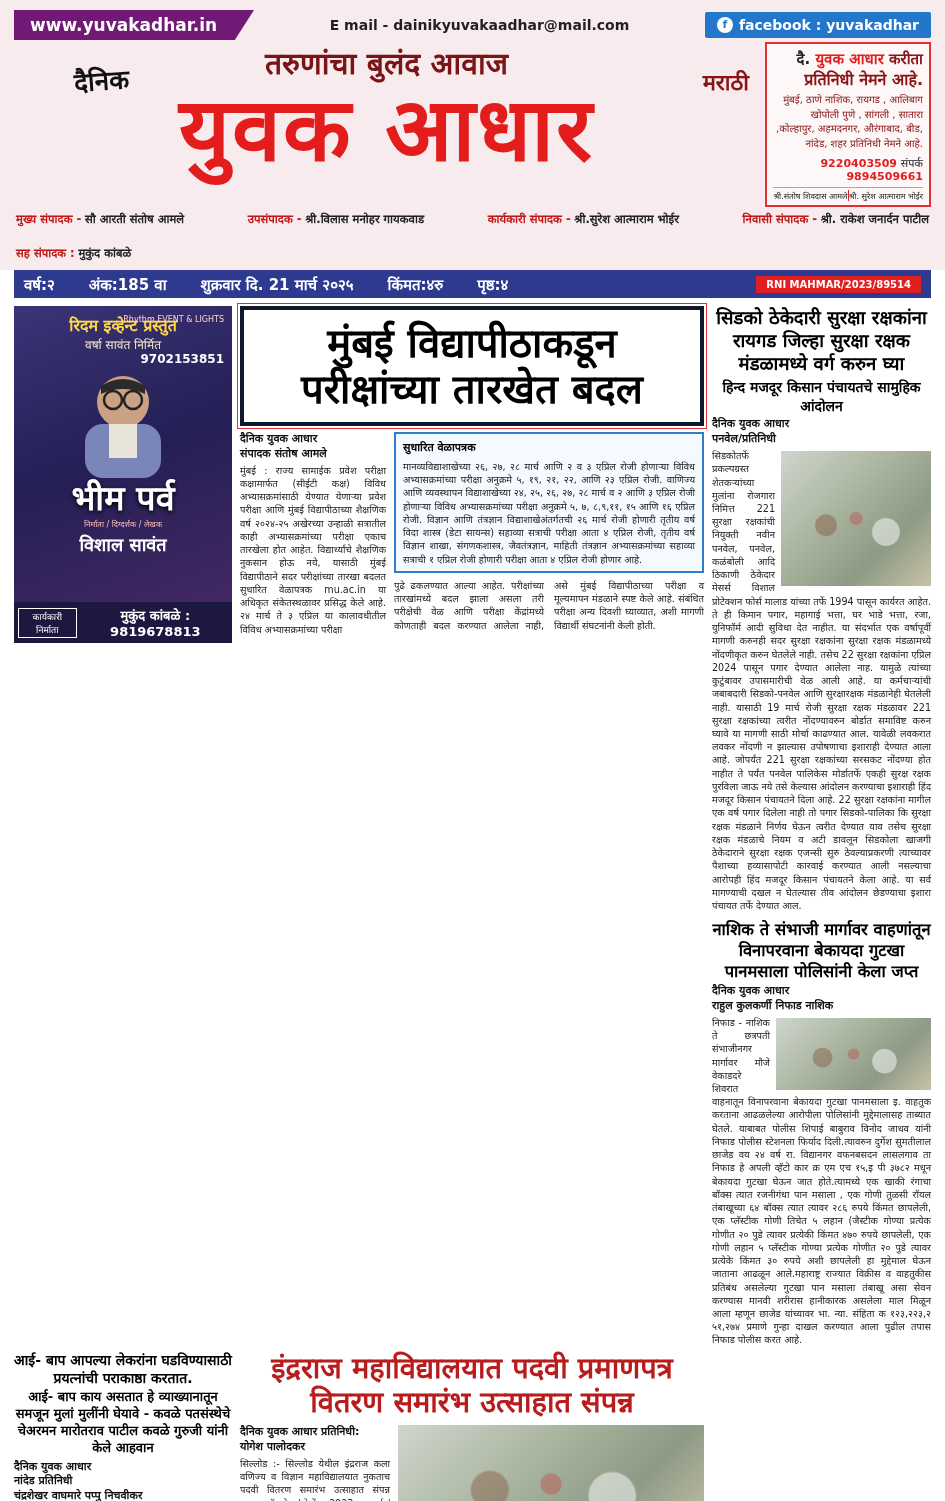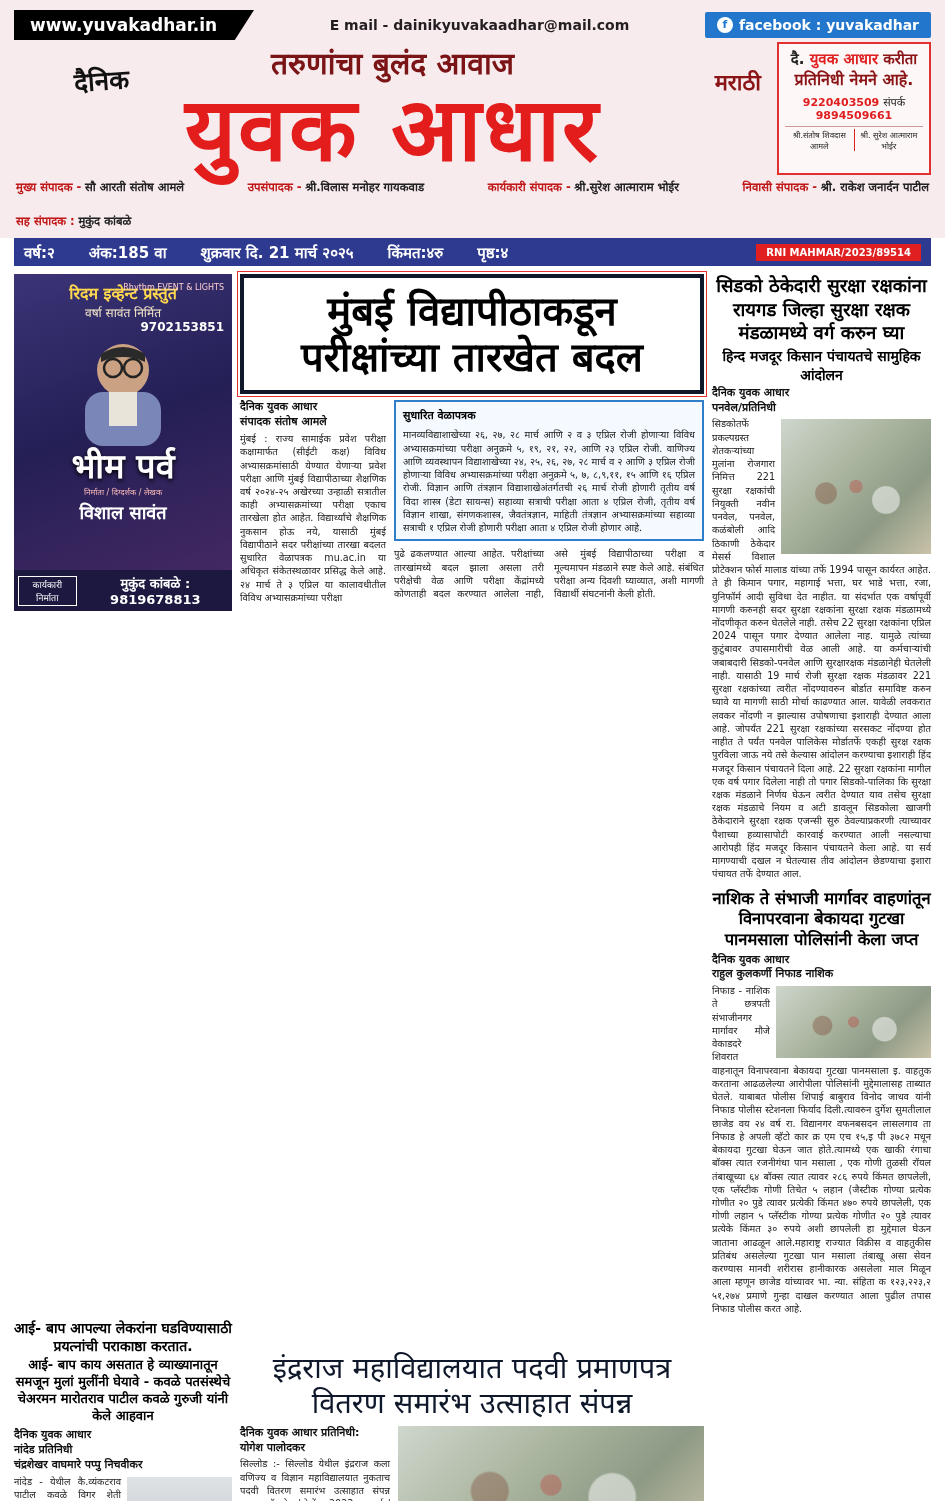--- a/index.html
+++ b/index.html
@@ -3,32 +3,32 @@
 <meta charset="utf-8">
 <style>
   * { margin:0; padding:0; box-sizing:border-box; }
   body { font-family:"DejaVu Sans", sans-serif; background:#888; }
   .page { width:945px; height:1501px; margin:0 auto; background:#fff; position:relative; overflow:hidden; }
   .inner { padding:0 14px; }
 
   
   .head-zone { background:#f8ebee; padding:10px 14px 4px 14px; }
   .topbar { display:flex; align-items:center; justify-content:space-between; }
-  .site-ribbon { background:#000000; color:#fff; font-weight:bold; font-size:17px; padding:5px 30px 5px 16px; clip-path:polygon(0 0,100% 0,92% 100%,0 100%); min-width:240px; }
+  .site-ribbon { background:#701a75; color:#fff; font-weight:bold; font-size:17px; padding:5px 30px 5px 16px; clip-path:polygon(0 0,100% 0,92% 100%,0 100%); min-width:240px; }
   .email { color:#231f20; font-weight:bold; font-size:14px; }
   .fb-box { background:#2277cc; color:#fff; font-weight:bold; font-size:14px; padding:5px 12px; display:flex; align-items:center; gap:6px; border-radius:2px; }
   .fb-icon { display:inline-block; width:16px; height:16px; border-radius:50%; background:#fff; color:#2277cc; text-align:center; line-height:16px; font-size:11px; font-weight:bold; }
   .masthead { display:flex; margin-top:2px; }
   .mast-left { flex:1; position:relative; }
   .tagline-row { display:flex; justify-content:center; align-items:flex-end; gap:40px; }
   .dainik { font-size:26px; font-weight:bold; color:#111; transform:rotate(-4deg); position:absolute; left:60px; top:20px; }
   .tagline { font-size:30px; font-weight:bold; color:#7a1416; }
   .marathi { font-size:22px; font-weight:bold; color:#8a1416; position:absolute; right:10px; top:24px; }
   .big-title { font-size:88px; line-height:1.05; font-weight:800; color:#e31c1c; text-align:center; letter-spacing:2px; font-family:"DejaVu Serif", serif; }
-  .rep-box { width:154px; border:2px solid #e03030; background:#fdf7f7; padding:4px 6px; text-align:center; margin-left:6px; }
+  .rep-box { width:166px; border:2px solid #e03030; background:#fdf7f7; padding:4px 6px; text-align:right; margin-left:6px; }
   .rep-l1 { font-size:15px; font-weight:bold; color:#222; }
   .rep-l1 .red { color:#e02020; }
   .rep-l2 { font-size:16px; font-weight:bold; color:#8a1416; }
   .rep-cities { font-size:10px; color:#8a1416; margin-top:3px; line-height:1.45; }
   .rep-phones { font-size:11px; margin-top:4px; color:#e02020; font-weight:bold; }
   .rep-phones .mid { color:#222; font-weight:normal; }
   .rep-names { display:flex; border-top:1px solid #c99; margin-top:4px; padding-top:2px; }
   .rep-names span { flex:1; font-size:8px; font-weight:normal; color:#222; }
   .rep-names span:first-child { border-right:1px solid #e02020; }
 
@@ -68,21 +68,21 @@
   .two-col { column-count:2; column-gap:10px; }
 
   
   .rc-headline { font-size:18.5px; font-weight:800; color:#000; text-align:center; line-height:1.25; }
   .rc-subhead { font-size:14px; font-weight:bold; color:#000; text-align:center; margin-top:2px; }
   .photo { background:linear-gradient(135deg,#cfd6cd 0%,#aab59f 40%,#8d9a85 70%,#c9c2a8 100%); position:relative; }
   .photo:after { content:""; position:absolute; inset:0; background:radial-gradient(circle at 30% 55%, rgba(120,60,40,.35) 0 8%, transparent 9%),radial-gradient(circle at 50% 50%, rgba(200,40,40,.3) 0 6%, transparent 7%),radial-gradient(circle at 70% 60%, rgba(255,255,255,.5) 0 10%, transparent 11%); }
   .float-r { float:right; margin:2px 0 4px 6px; }
   .float-r2 { float:right; margin:2px 0 4px 6px; }
 
-  .sec-headline { font-size:29px; font-weight:400; color:#0f172a; text-align:center; line-height:1.2;margin-top:32px; }
+  .sec-headline { font-size:29px; font-weight:700; color:#b91c1c; text-align:center; line-height:1.2; }
 
   .kav-head1 { font-size:14px; font-weight:800; text-align:center; line-height:1.3; }
   .kav-head2 { font-size:13px; font-weight:800; text-align:center; line-height:1.3; margin-top:2px; }
 
   .band-mid { display:grid; grid-template-columns:218px 464px; gap:8px; padding-top:4px; }
   .byline-blk { margin-bottom:2px; }
   .clear { clear:both; }
 </style>
 </head>
 <body>
@@ -107,20 +107,21 @@
         <span class="marathi">मराठी</span>
         <div class="big-title">युवक आधार</div>
       </div>
       <div class="rep-box">
         <div class="rep-l1">
           <span>दै.</span>
           <span class="red">युवक आधार</span>
           <span style="color:#8a1416">करीता</span>
         </div>
         <div class="rep-l2">प्रतिनिधी नेमने आहे.</div>
+        <div class="rep-cities">मुंबई, ठाणे नाशिक, रायगड , आलिबाग खोपोली पुणे , सांगली , सातारा ,कोल्हापुर, अहमदनगर, औरंगाबाद, बीड, नांदेड, शहर प्रतिनिधी नेमने आहे.</div>
         <div class="rep-phones">
           <span>9220403509</span>
           <span class="mid">संपर्क</span>
           <span>9894509661</span>
         </div>
         <div class="rep-names">
           <span>श्री.संतोष शिवदास आमले</span>
           <span>श्री. सुरेश आत्माराम भोईर</span>
         </div>
       </div>

